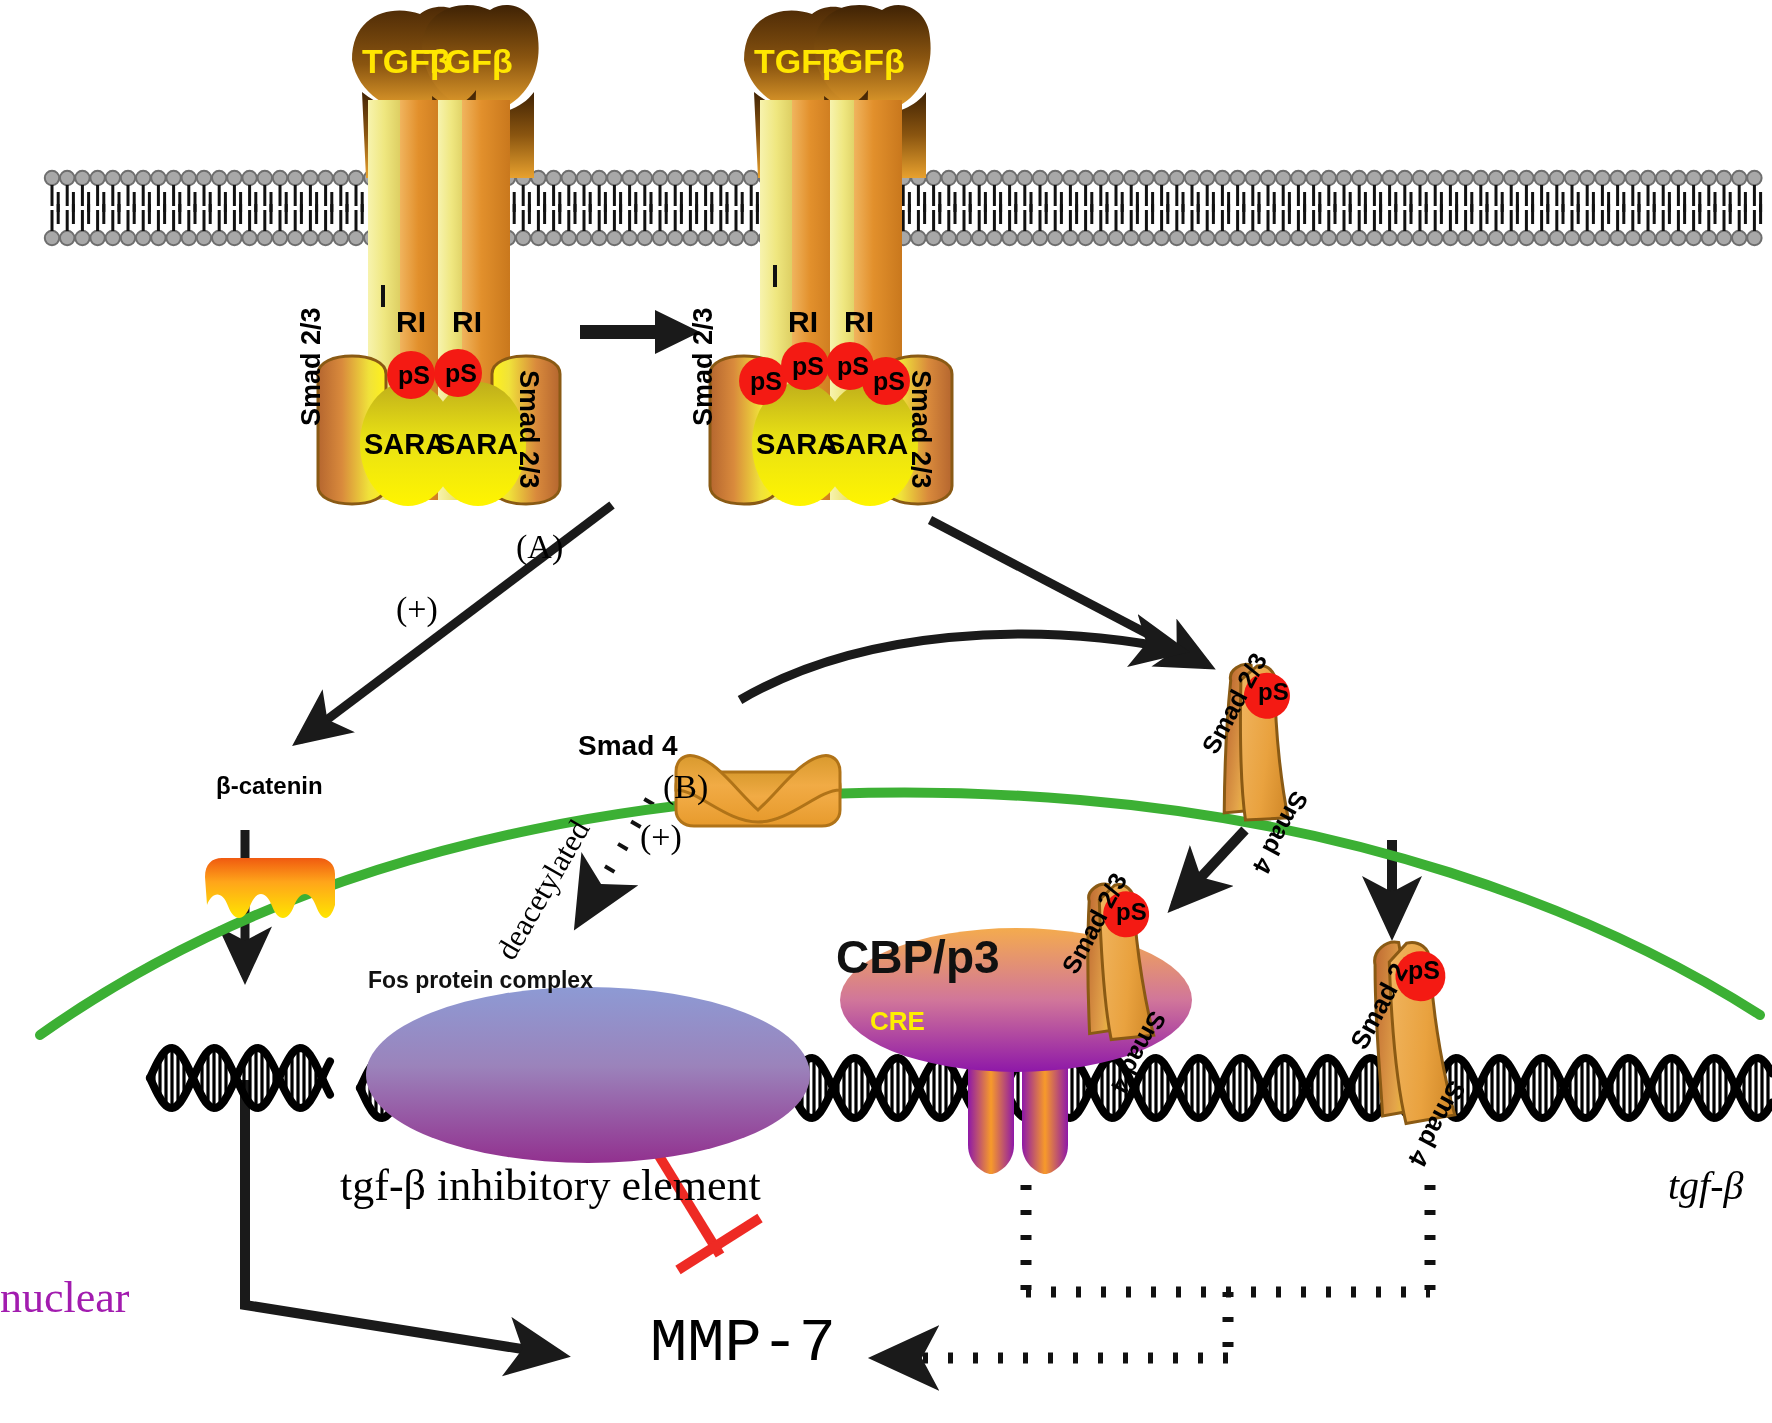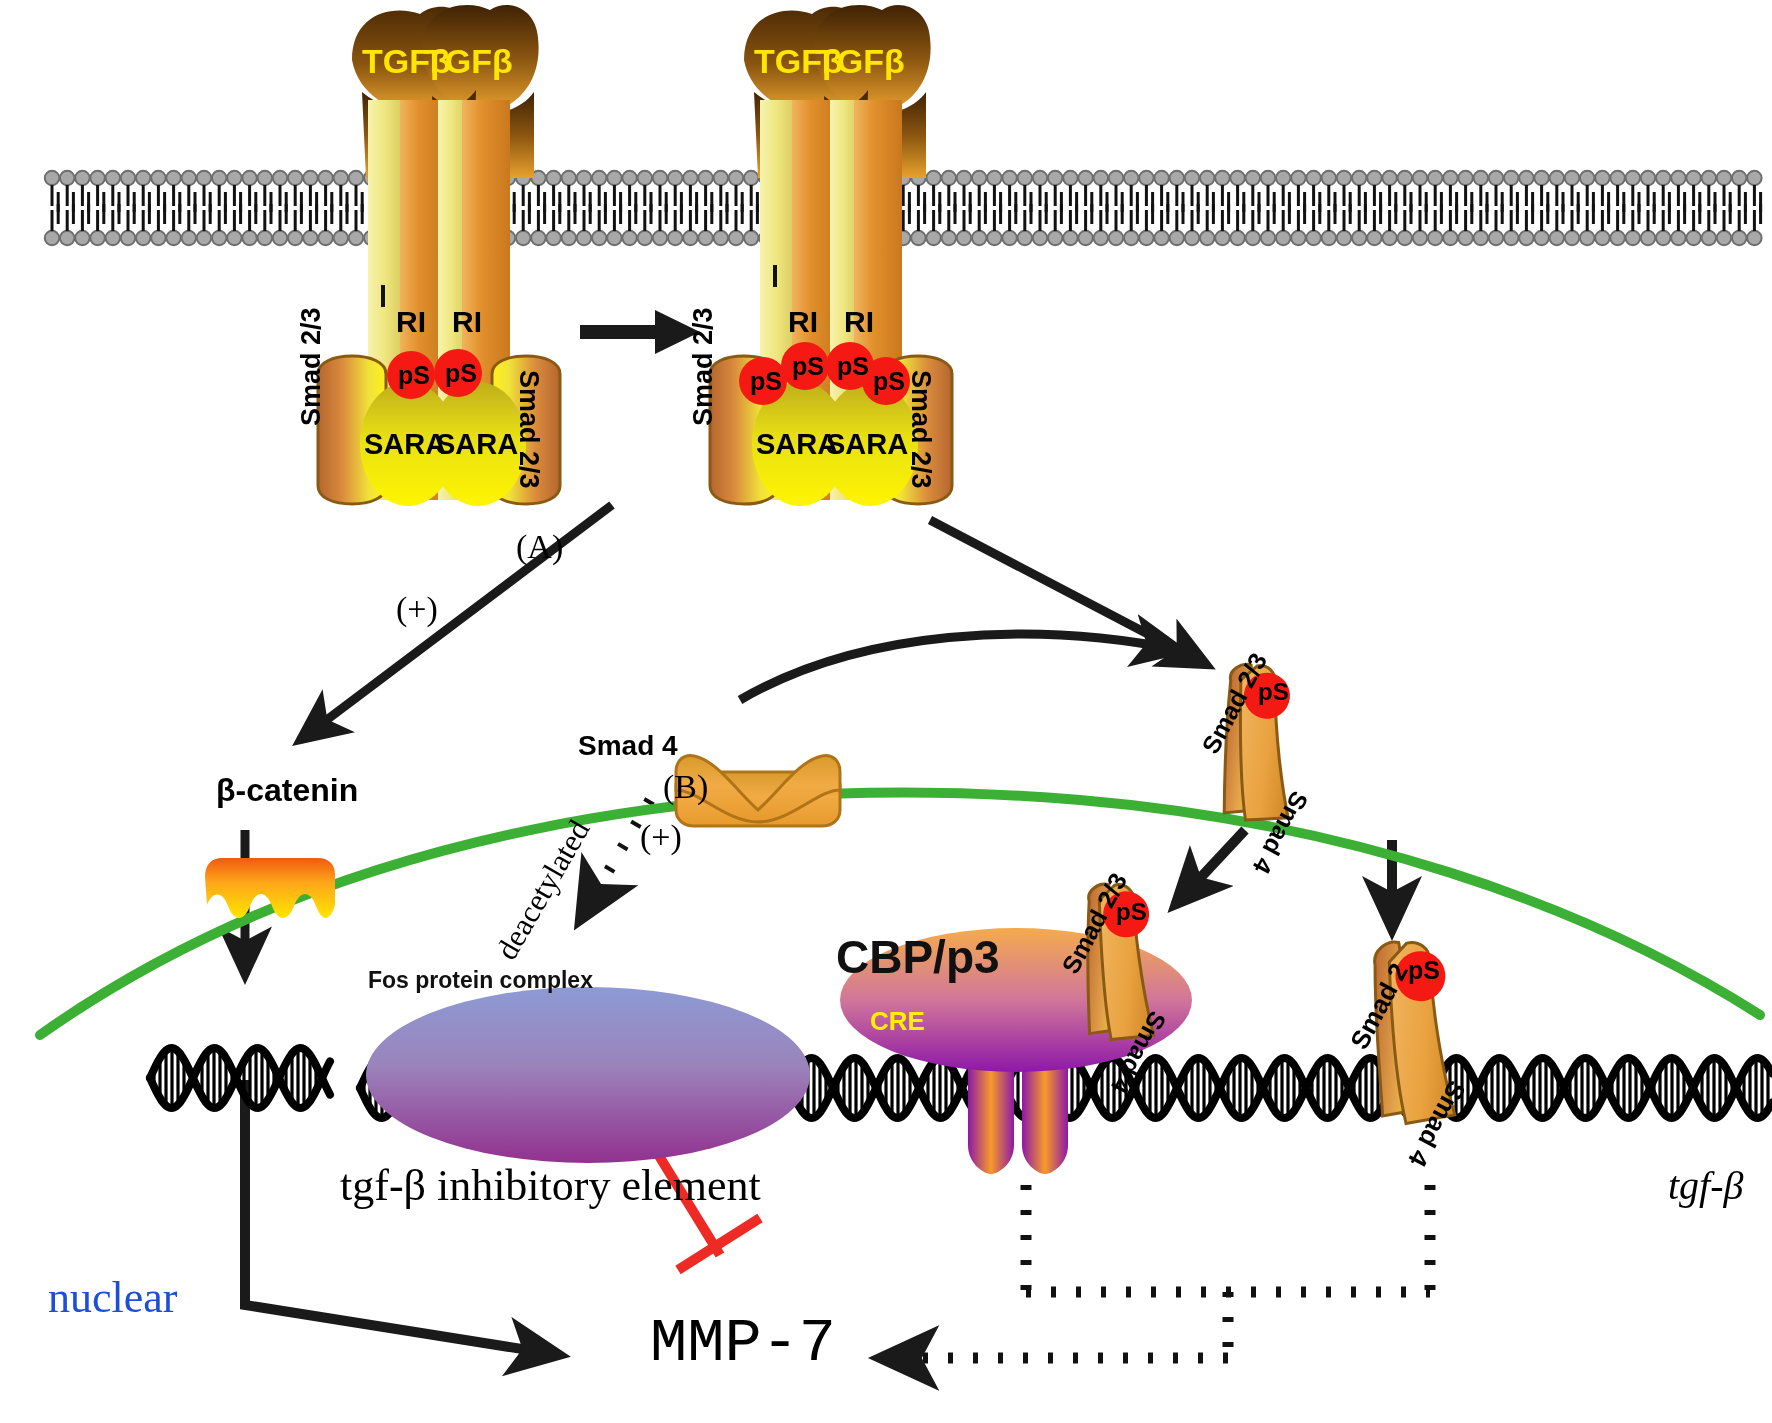--- a/index.html
+++ b/index.html
@@ -1209,36 +1209,36 @@
   <div class="txt sans" style="left:688px;top:426px;font-size:27px;color:#000;transform:rotate(-90deg);transform-origin:left top;">Smad 2/3</div>
   <div class="txt sans" style="left:936px;top:370px;font-size:27px;color:#000;transform:rotate(90deg);transform-origin:left top;">Smad 2/3</div>
 
   <div class="txt serif" style="left:516px;top:528px;font-size:34px;color:#000;">(A)</div>
   <div class="txt serif" style="left:663px;top:768px;font-size:34px;color:#000;">(B)</div>
   <div class="txt serif" style="left:396px;top:590px;font-size:34px;color:#000;">(+)</div>
   <div class="txt serif" style="left:640px;top:818px;font-size:34px;color:#000;">(+)</div>
 
   <div class="txt serif" style="left:520px;top:930px;font-size:31px;color:#000;transform:rotate(-60deg);transform-origin:left bottom;">deacetylated</div>
 
-  <div class="txt sans" style="left:216px;top:772px;font-size:32px;color:#000;" style2="">β-catenin</div>
+  <div class="txt sans" style="left:216px;top:772px;font-size:24px;color:#000;" style2="">β-catenin</div>
   <div class="txt sans" style="left:578px;top:730px;font-size:28px;color:#000;">Smad 4</div>
   <div class="txt sans" style="left:368px;top:967px;font-size:23px;color:#111;">Fos protein complex</div>
   <div class="txt sans" style="left:836px;top:930px;font-size:46px;color:#111;">CBP/p3</div>
   <div class="txt sans" style="left:870px;top:1006px;font-size:26px;color:#ffef00;">CRE</div>
 
   <div class="txt sans" style="left:1196px;top:745px;font-size:25px;color:#000;transform:rotate(-62deg);transform-origin:left top;">Smad 2/3</div>
   <div class="txt sans" style="left:1314px;top:800px;font-size:25px;color:#000;transform:rotate(118deg);transform-origin:left top;">Smad 4</div>
   <div class="txt sans" style="left:1258px;top:678px;font-size:24px;color:#000;">pS</div>
 
   <div class="txt sans" style="left:1056px;top:965px;font-size:25px;color:#000;transform:rotate(-62deg);transform-origin:left top;">Smad 2/3</div>
   <div class="txt sans" style="left:1172px;top:1020px;font-size:25px;color:#000;transform:rotate(118deg);transform-origin:left top;">Smad 4</div>
   <div class="txt sans" style="left:1116px;top:898px;font-size:24px;color:#000;">pS</div>
 
   <div class="txt sans" style="left:1344px;top:1040px;font-size:26px;color:#000;transform:rotate(-62deg);transform-origin:left top;">Smad 2</div>
   <div class="txt sans" style="left:1472px;top:1090px;font-size:26px;color:#000;transform:rotate(118deg);transform-origin:left top;">Smad 4</div>
   <div class="txt sans" style="left:1408px;top:956px;font-size:25px;color:#000;">pS</div>
 
   <div class="txt serif" style="left:340px;top:1160px;font-size:44px;color:#000;">tgf-β inhibitory element</div>
-  <div class="txt serif" style="left:0px;top:1272px;font-size:44px;color:#1d4ed8;padding-left:48px;">nuclear</div>
+  <div class="txt serif" style="left:0px;top:1272px;font-size:44px;color:#a21caf;">nuclear</div>
   <div class="txt serif" style="left:1668px;top:1162px;font-size:40px;color:#000;font-style:italic;">tgf-β</div>
   <div class="txt serif" style="left:650px;top:1308px;font-size:62px;color:#000;font-family:Liberation Mono, monospace;">MMP-7</div>
 
 </div>
 
 </body></html>

